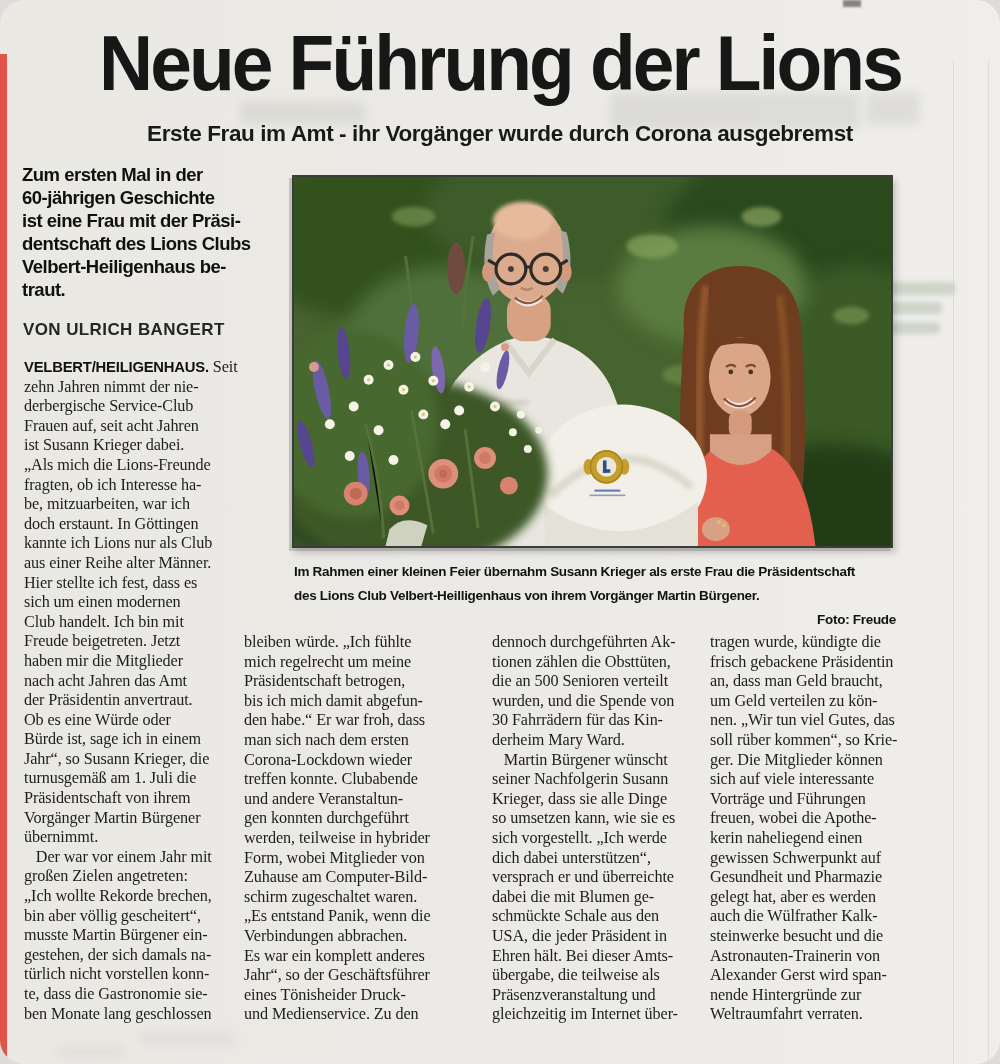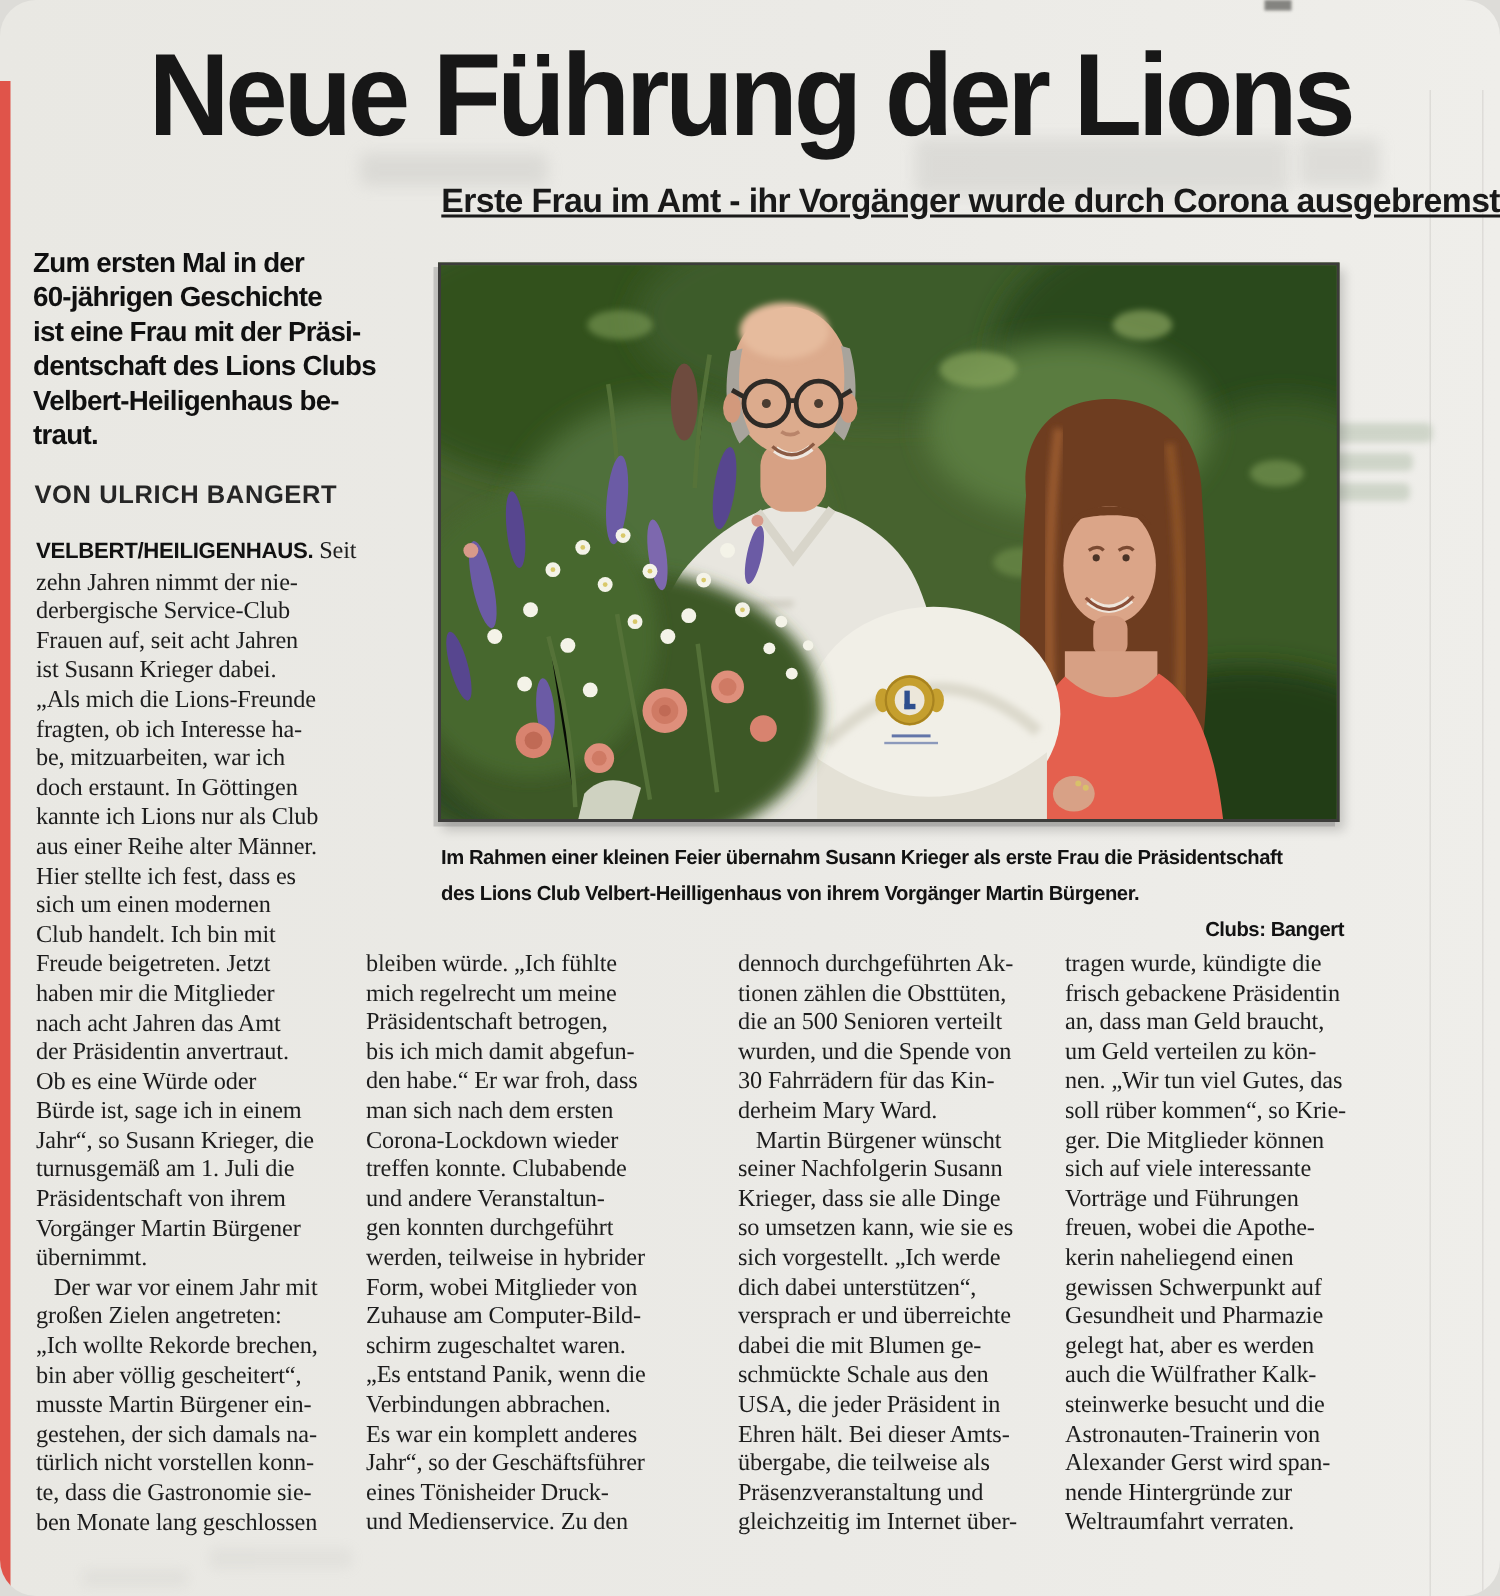--- a/index.html
+++ b/index.html
@@ -9,22 +9,22 @@
   .red-bar{position:absolute;left:0;top:54px;width:7px;height:1010px;background:#e0544a;}
   .top-mark{position:absolute;left:843px;top:0;width:18px;height:7px;background:#6a6a66;opacity:.8;filter:blur(1px);}
   .fold{position:absolute;top:60px;width:1px;height:1004px;background:#cfcec9;opacity:.55;}
   .fold.f1{left:953px;} .fold.f2{left:988px;}
   .ghost{position:absolute;background:#b4b4b0;opacity:.28;filter:blur(5px);border-radius:4px;}
   .ghost.green{background:#a9b8a2;opacity:.45;filter:blur(2px);}
   .ghost.faint{opacity:.14;filter:blur(4px);}
   .headline{position:absolute;left:0;top:20px;width:1000px;margin:0;text-align:center;
             font-size:78px;line-height:86px;font-weight:bold;letter-spacing:-3px;color:#171717;
             transform:scaleX(.96);}
-  .subhead{position:absolute;left:0;top:121px;width:1000px;text-align:right;
-           font-size:22.5px;font-weight:bold;letter-spacing:-.4px;color:#191919;text-decoration:underline;}
+  .subhead{position:absolute;left:0;top:121px;width:1000px;text-align:center;
+           font-size:22.5px;font-weight:bold;letter-spacing:-.4px;color:#191919;}
   .intro{position:absolute;left:22px;top:163px;width:264px;margin:0;
          font-size:18.5px;font-weight:bold;line-height:23px;letter-spacing:-.5px;
          color:#101010;white-space:pre-line;}
   .byline{position:absolute;left:23px;top:320px;font-size:17px;font-weight:bold;
           letter-spacing:.4px;color:#262626;}
   .body-col{position:absolute;margin:0;font-family:"Liberation Serif",serif;
             font-size:16.2px;line-height:19.6px;color:#1d1d1d;white-space:pre-line;
             letter-spacing:-.1px;}
   .col1{left:24px;top:358px;width:238px;}
   .col2{left:244px;top:633px;width:228px;}
@@ -231,21 +231,21 @@
           <circle cx="20" cy="192" r="5" fill="#d89a8a"></circle>
             <circle cx="212" cy="172" r="4" fill="#d89a8a"></circle>
         </g>
         <path d="M96,356 Q110,340 134,352 L128,373 L92,373 Z" fill="#e9e7dd" opacity=".85"></path>
       </g>
     </svg>
   </div>
 
   <p class="caption"><span>Im Rahmen einer kleinen Feier übernahm Susann Krieger als erste Frau die Präsidentschaft
 des Lions Club Velbert-Heilligenhaus von ihrem Vorgänger Martin Bürgener.</span>
-    <span class="credit" style="display:block">Clubs: Bangert</span>
+    <span class="credit" style="display:block">Foto: Freude</span>
   </p>
 
   <p class="body-col col1"><span class="lead">VELBERT/HEILIGENHAUS.</span><span> Seit
 zehn Jahren nimmt der nie-
 derbergische Service-Club
 Frauen auf, seit acht Jahren
 ist Susann Krieger dabei.
 „Als mich die Lions-Freunde
 fragten, ob ich Interesse ha-
 be, mitzuarbeiten, war ich

